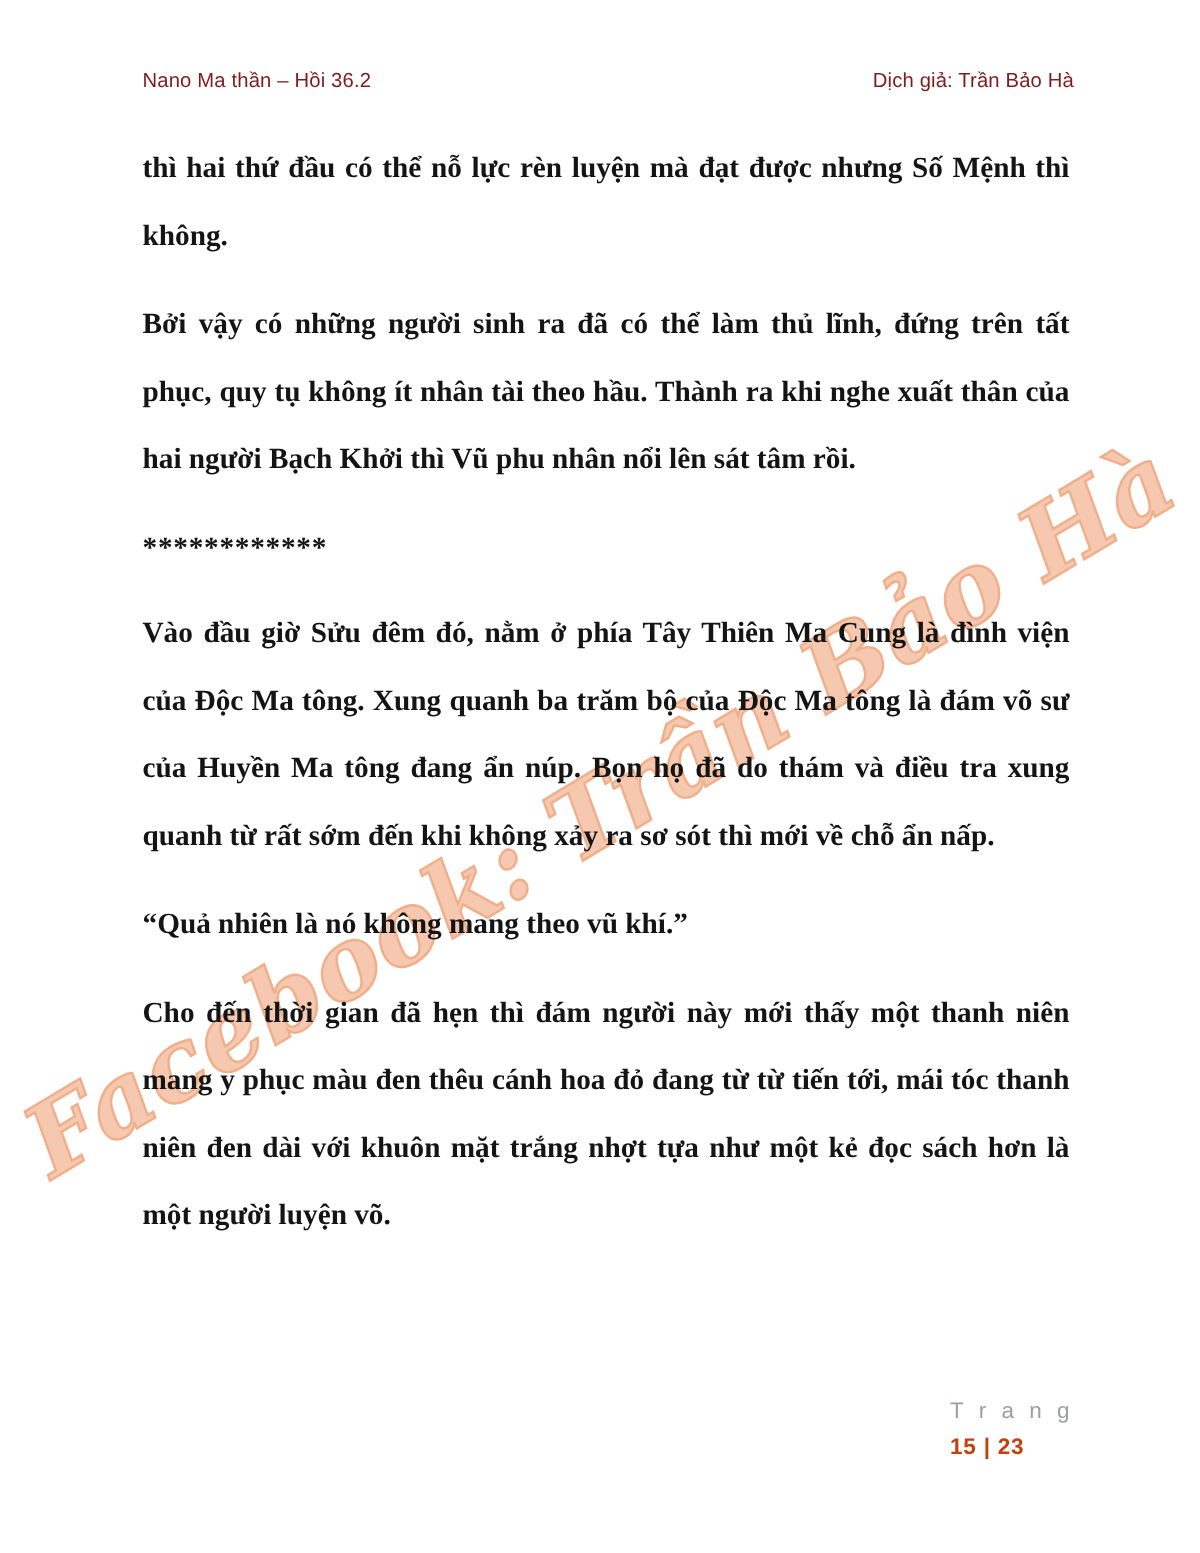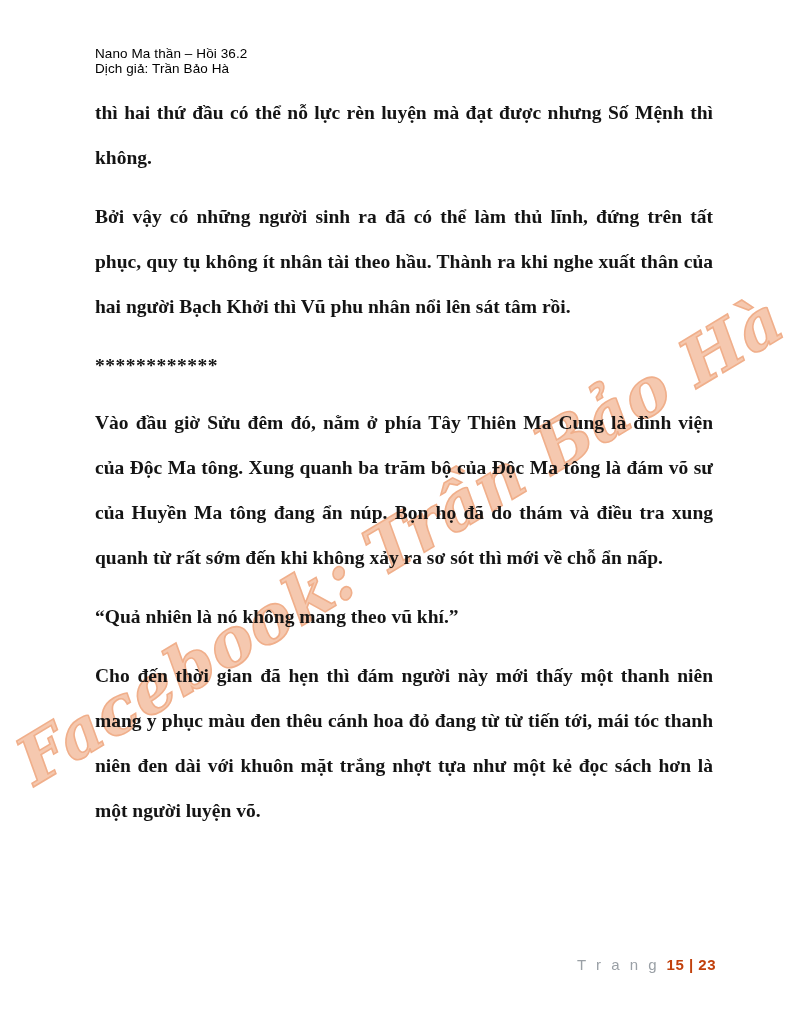--- a/index.html
+++ b/index.html
@@ -51,24 +51,23 @@
   .header {
     position: absolute;
     top: 46px;
     left: 95px;
     right: 84px;
     display: flex;
     justify-content: space-between;
     align-items: baseline;
     font-family: "Liberation Sans", "DejaVu Sans", sans-serif;
     font-size: 13.5px;
-    color: #000000;
+    color: #7f1d1d;
     letter-spacing: 0.1px;
     z-index: 3;
-    flex-direction: column;
   }
 
   
   .content {
     position: absolute;
     top: 90px;
     left: 95px;
     width: 618px;
     z-index: 2;
     font-weight: bold;
@@ -99,20 +98,21 @@
   .footer {
     position: absolute;
     bottom: 62px;
     right: 84px;
     font-family: "Liberation Sans", "DejaVu Sans", sans-serif;
     font-size: 15px;
     z-index: 3;
     display: flex;
     align-items: baseline;
     gap: 7px;
+    flex-direction: column;
   }
   .footer .trang {
     color: #9aa0a6;
     letter-spacing: 3px;
   }
   .footer .pagenums {
     color: #c2410c;
     font-weight: 600;
     letter-spacing: 0.5px;
   }

